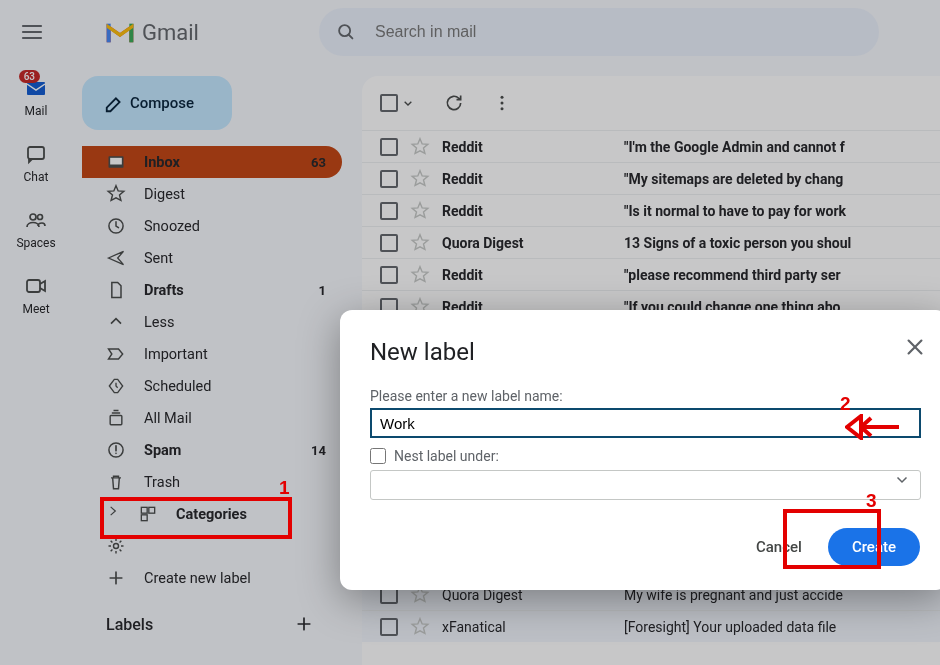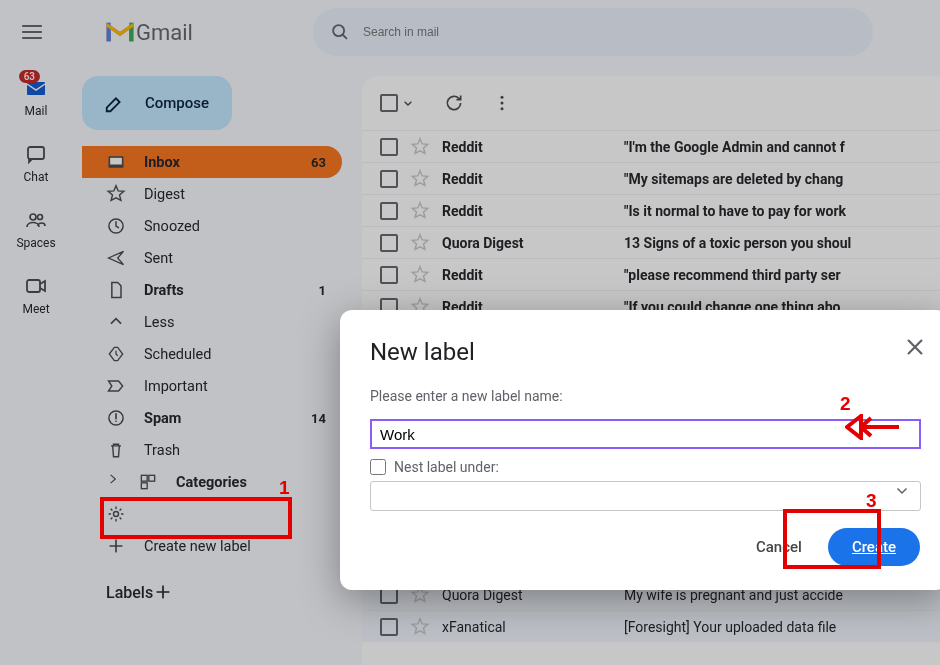--- a/index.html
+++ b/index.html
@@ -24,80 +24,80 @@
     display: flex;
     align-items: center;
     height: 64px;
     padding: 0 8px;
   }
   .hamburger {
     width: 48px; height: 48px;
     display:flex;align-items:center;justify-content:center;
     color:#5f6368;
   }
-  .logo-wrap { display:flex; align-items:flex-start; margin-left: 48px; }
+  .logo-wrap { display:flex; align-items:flex-end; gap:6px; margin-left: 48px; }
   .gmail-text { font-size: 22px; color:#5f6368; font-weight:400;}
   .search-wrap {
     margin-left: 120px;
     display:flex; align-items:center;
     background:#eaf1fb;
     border-radius: 26px;
     height: 48px;
     flex: 1;
     max-width: 560px;
     padding: 0 16px;
     color:#5f6368;
     gap: 12px;
   }
   .search-wrap input {
     border:none; background:transparent; outline:none;
-    font-size:12px; color:#5f6368; flex:1;
+    font-size:16px; color:#5f6368; flex:1;margin-left:6px;
   }
   
   .left-rail {
     position:absolute; left:0; top:64px; width:72px;
     display:flex; flex-direction:column; align-items:center;
   }
   .rail-item { display:flex; flex-direction:column; align-items:center; margin-top:12px; margin-bottom:12px; color:#202124; font-size:12px; position:relative;}
   .rail-item .ic { width:24px; height:24px; color:#444746;}
   .rail-item.selected .ic { color:#0b57d0;}
   .rail-badge {
     position:absolute; top:-6px; right:8px;
     background:#c5221f; color:#fff; border-radius:10px;
     font-size:10px; padding:1px 5px; font-weight:500;
   }
   .rail-label { margin-top:4px; font-size:12px; color:#202124;}
   
   .sidebar {
     position:absolute; left:82px; top:76px; width:260px;
   }
   .compose-btn {
-    display:flex; align-items:center; gap:19px;
+    display:flex; align-items:center; gap:4px;
     background:#c2e7ff; border-radius:16px;
     padding: 16px 22px; width: 150px;
     font-size:15px; font-weight:500; color:#001d35;
     margin-bottom: 16px;
   }
   .nav-list { list-style:none; }
   .nav-item {
     display:flex; align-items:center;
     height: 32px;
     border-radius: 0 16px 16px 0;
     padding: 0 16px 0 24px;
     font-size: 14.5px;
     color:#202124;
     gap: 18px;
   }
   .nav-item .ic { width:20px; height:20px; color:#444746; flex-shrink:0;}
   .nav-item .lbl { flex:1; }
   .nav-item .cnt { font-size:13px;}
-  .nav-item.active { background:#f97316; font-weight:700;}
+  .nav-item.active { background:#c2410c; font-weight:700;}
   .nav-item.bold { font-weight:700;}
   .labels-head {
-    display:flex; align-items:center; 
+    display:flex; align-items:center; justify-content:space-between;
     padding: 0 28px 0 24px; margin-top: 20px;
     font-size:16px; font-weight:500; color:#202124;
   }
   
   .main {
     position:absolute; left:362px; top:76px; right:0;
     background:#fff;
     border-radius: 16px 0 0 0;
     height: 600px;
     overflow:hidden;
@@ -140,22 +140,22 @@
   }
   .modal h2 { font-size: 24px; font-weight:400; color:#202124;}
   .modal .close {
     position:absolute; right:22px; top:26px;
     color:#5f6368; cursor:pointer;
   }
   .modal .lbl1 { font-size:14px; color:#5f6368; margin-top:22px;}
   .modal .name-in {
     width: 100%;
     height: 30px;
-    border: 2px solid #8b5cf6;
-    margin-top:15px;
+    border: 2px solid #0c4a6e;
+    margin-top:4px;
     padding: 0 8px;
     font-size:15px;
     outline:none;
   }
   .modal .nest-row { display:flex; align-items:center; gap:8px; margin-top:10px; color:#5f6368; font-size:14px;}
   .modal .nest-sel {
     width:100%; height:30px; margin-top:6px;
     border:1px solid #c4c7c5; border-radius:3px;
     background:#fff;
     appearance:none; padding: 0 8px;
@@ -163,21 +163,21 @@
   .sel-wrap { position:relative; }
   .sel-wrap .chev { position:absolute; right:10px; top:6px; color:#5f6368; pointer-events:none;}
   .modal .actions {
     position:absolute; right:28px; bottom:24px;
     display:flex; align-items:center; gap: 26px;
   }
   .cancel-btn { color:#444746; font-size:15px; font-weight:500;}
   .create-btn {
     background:#1a73e8; color:#fff;
     padding: 10px 24px; border-radius:20px;
-    font-size:15px; font-weight:500;text-decoration:underline;
+    font-size:15px; font-weight:500;
   }
   
   .anno { position:absolute; z-index:20; pointer-events:none; }
   .redbox { border:4px solid #e30000; }
   .rednum { color:#e30000; font-weight:700; font-size:19px; font-family: Arial;}
   svg { display:block;}
 </style>
 </head>
 <body>
 
@@ -399,32 +399,40 @@
         <span class="ic">
           <svg width="20" height="20" viewBox="0 0 24 24">
             <use href="#i-chev-up"></use>
           </svg>
         </span>
         <span class="lbl">Less</span>
       </li>
       <li class="nav-item">
         <span class="ic">
           <svg width="20" height="20" viewBox="0 0 24 24">
+            <use href="#i-important"></use>
+          </svg>
+        </span>
+        <span class="lbl">Important</span>
+      </li>
+      <li class="nav-item">
+        <span class="ic">
+          <svg width="20" height="20" viewBox="0 0 24 24">
             <use href="#i-sched"></use>
           </svg>
         </span>
         <span class="lbl">Scheduled</span>
       </li>
       <li class="nav-item">
         <span class="ic">
           <svg width="20" height="20" viewBox="0 0 24 24">
-            <use href="#i-important"></use>
-          </svg>
-        </span>
-        <span class="lbl">Important</span>
+            <use href="#i-stack"></use>
+          </svg>
+        </span>
+        <span class="lbl">All Mail</span>
       </li>
       <li class="nav-item bold">
         <span class="ic">
           <svg width="20" height="20" viewBox="0 0 24 24">
             <use href="#i-spam"></use>
           </svg>
         </span>
         <span class="lbl">Spam</span>
         <span class="cnt">14</span>
       </li>

